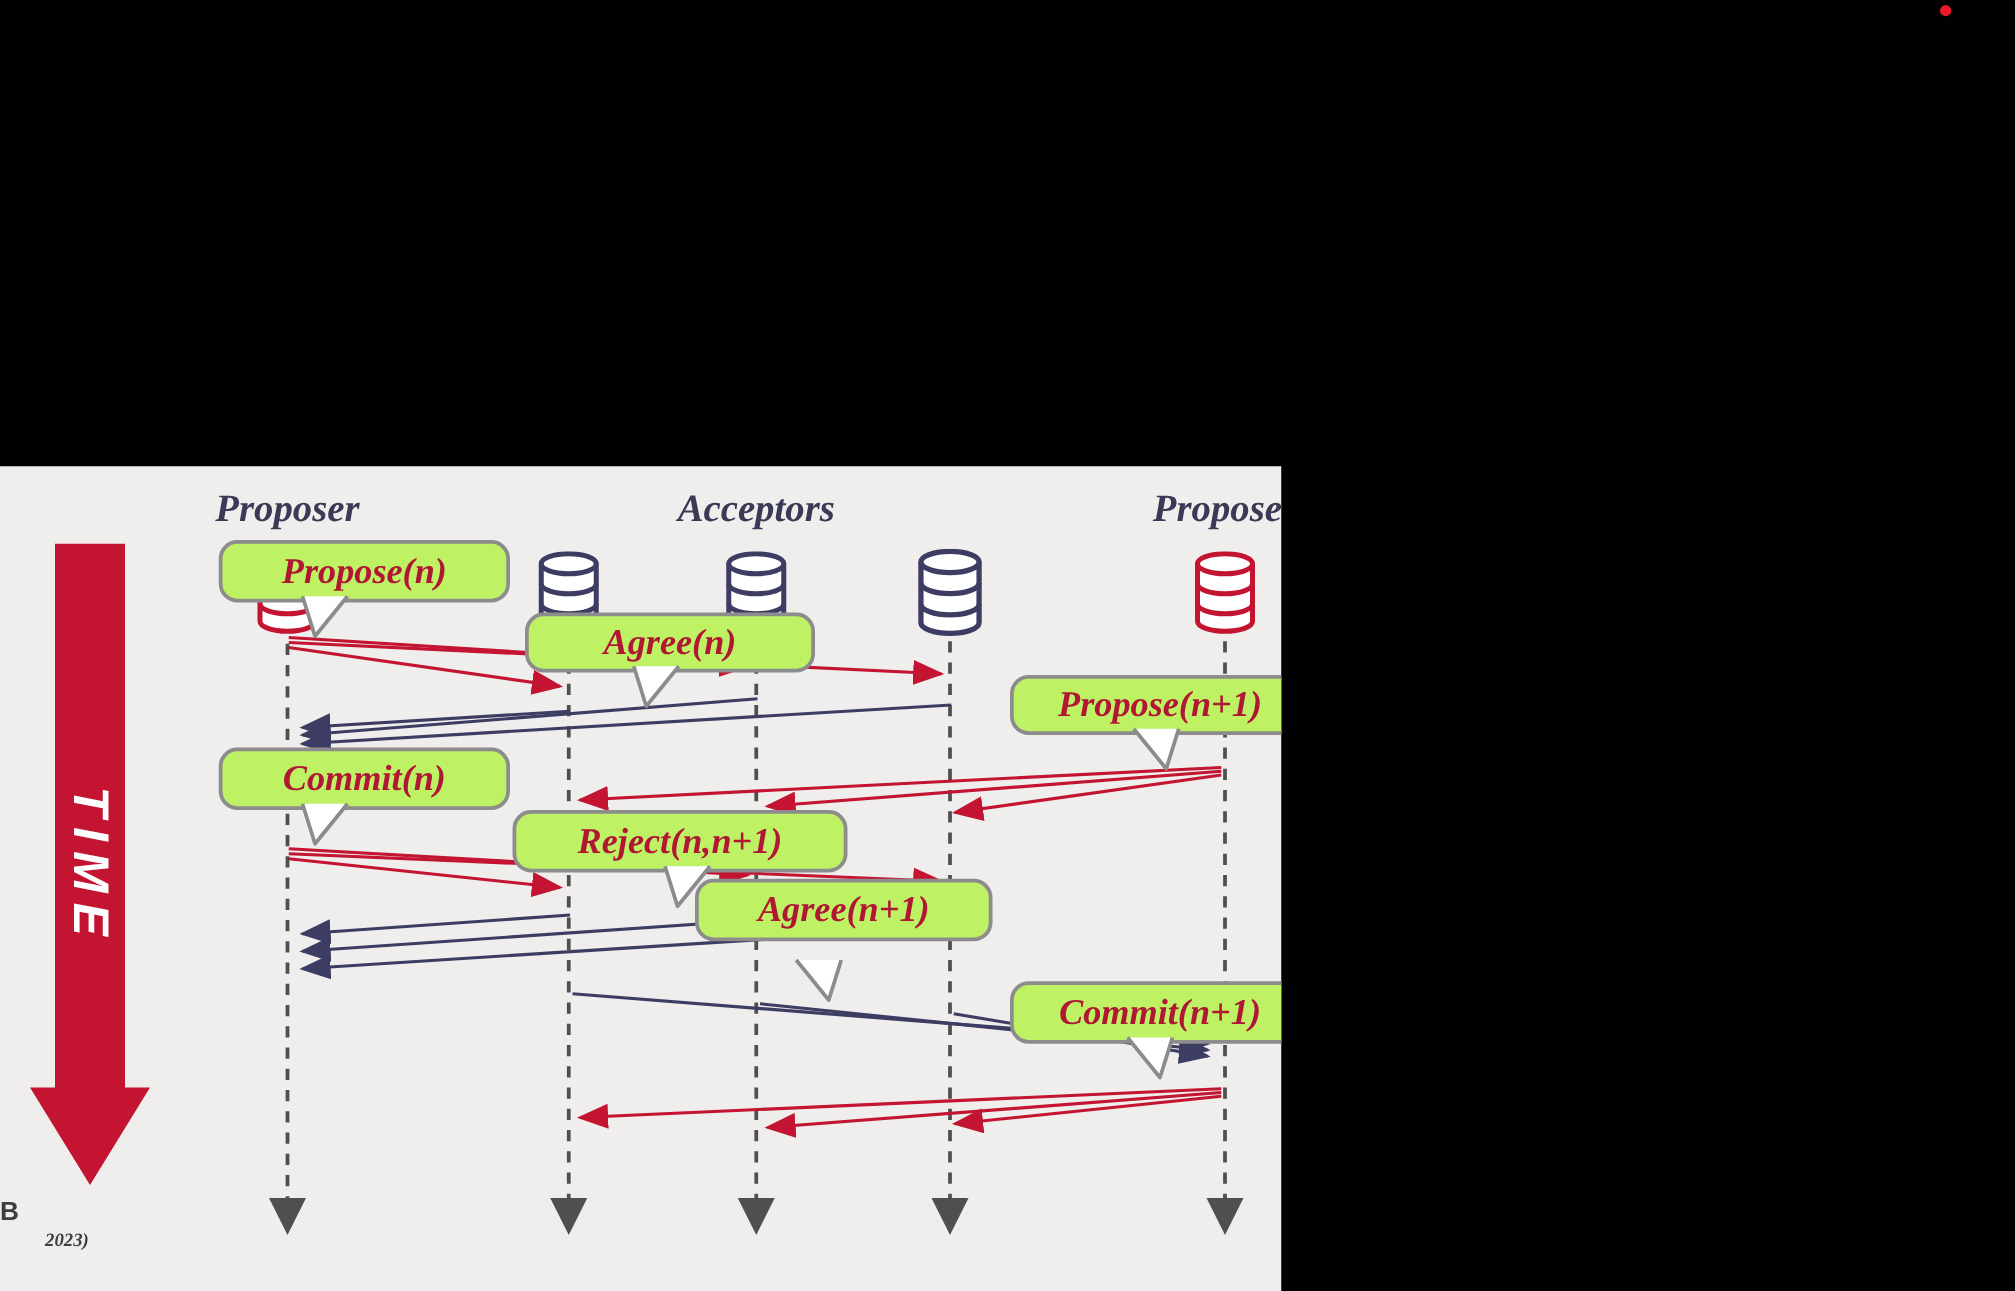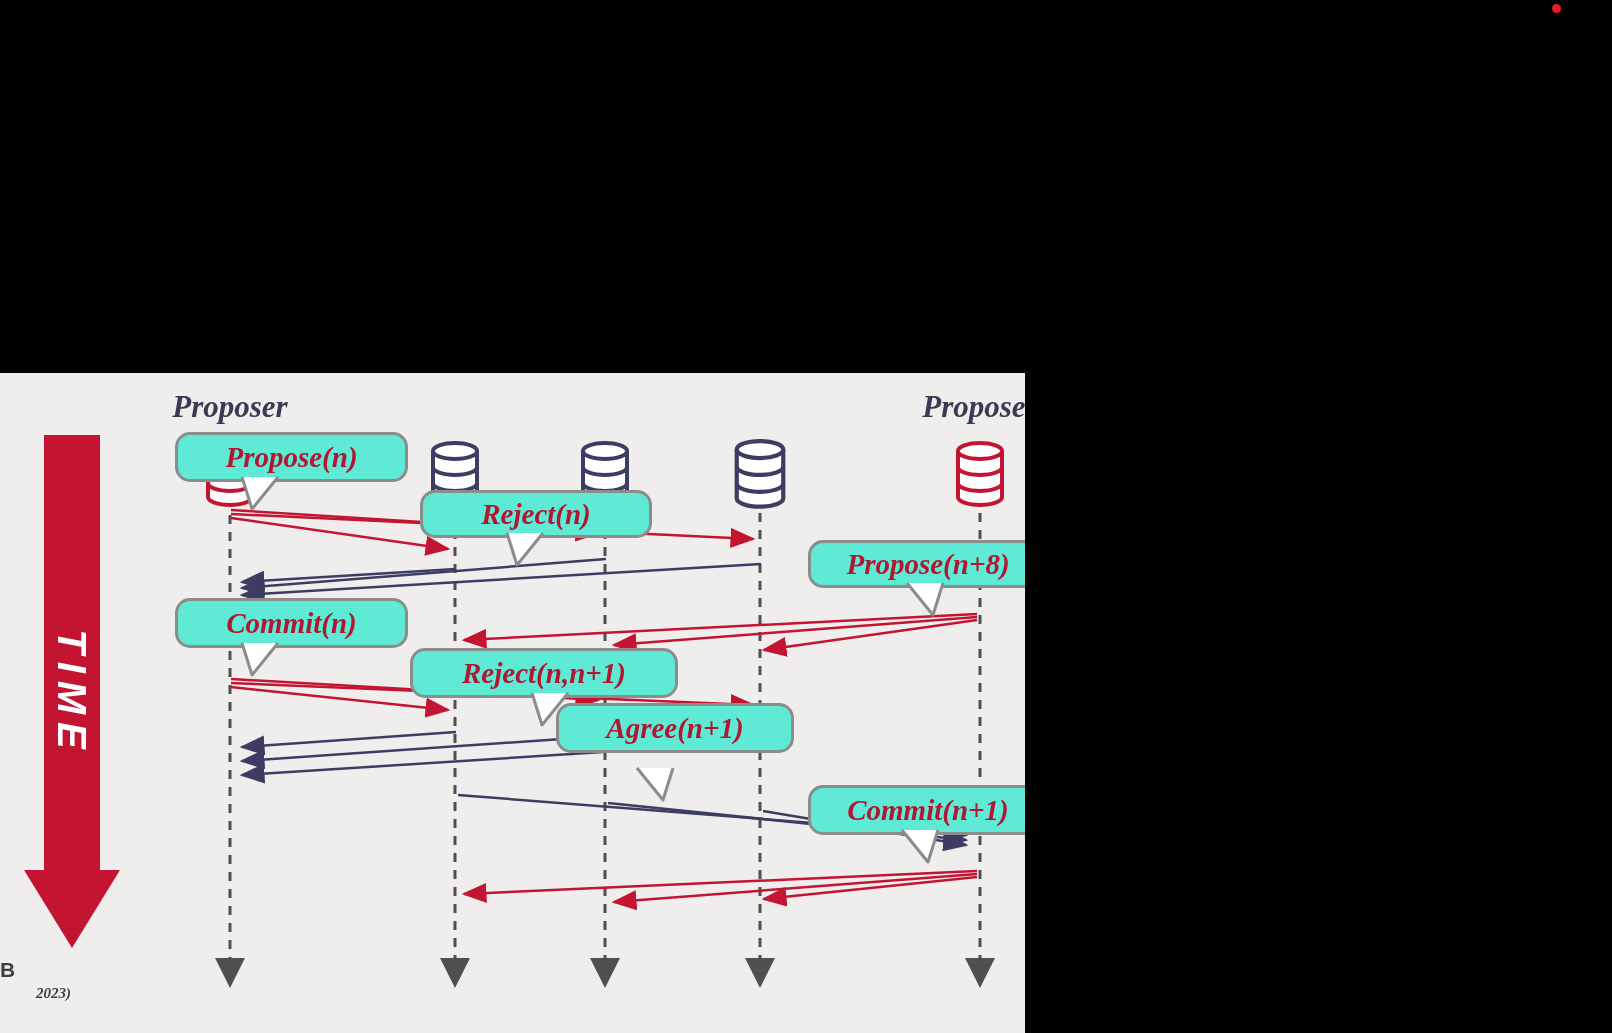--- a/index.html
+++ b/index.html
@@ -16,21 +16,21 @@
     font:bold italic 31px "Liberation Serif",serif;font-style:italic;
     color:var(--header_text);z-index:4;}
   .hdr-1{left:130px;} .hdr-2{left:505px;} .hdr-3{left:880px;}
   .dbicon{position:absolute;z-index:1;}
   .overlay{position:absolute;left:0;top:0;width:1025px;height:660px;z-index:2;}
   .lifeline{stroke:var(--lifeline);stroke-width:3;stroke-dasharray:9 8;fill:none;}
   .msg{stroke-width:2.5;fill:none;}
   .msg-red{stroke:var(--red);}
   .msg-navy{stroke:var(--navy);}
   .mk-red{fill:var(--red);} .mk-navy{fill:var(--navy);} .mk-life{fill:var(--lifeline);}
-  .bubble{position:absolute;background:#5eead4;border:3px solid var(--bubble_border);
+  .bubble{position:absolute;background:#bef264;border:3px solid var(--bubble_border);
     border-radius:15px;z-index:3;display:flex;align-items:center;justify-content:center;
     font:bold italic 29px "Liberation Serif",serif;font-style:italic;
     color:var(--bubble_text);white-space:nowrap;}
   .tail{position:absolute;z-index:3;overflow:visible;}
   .tail path{fill:#fff;stroke:var(--bubble_border);stroke-width:3;stroke-linejoin:round;}
   .time-arrow-svg{position:absolute;left:20px;top:55px;z-index:2;}
   .time-label{position:absolute;left:-38px;top:298px;width:220px;height:44px;
     text-align:center;transform:rotate(90deg);
     font:bold italic 40px "Liberation Sans",sans-serif;font-style:italic;
     color:#ffffff;letter-spacing:8px;z-index:3;}
@@ -42,20 +42,21 @@
     border-radius:50%;background:var(--dot);}
 </style>
 </head>
 <body>
 
 <div class="corner-dot"></div>
 
 <div class="panel">
 
   <div class="hdr hdr-1">Proposer</div>
+  <div class="hdr hdr-2">Acceptors</div>
   <div class="hdr hdr-3">Proposer</div>
 
   <svg class="time-arrow-svg" width="104" height="530">
     <polygon points="24,7 80,7 80,442 100,442 52,520 4,442 24,442" fill="var(--red)"></polygon>
   </svg>
   <div class="time-label">TIME</div>
 
   <svg class="dbicon" style="left:204px;top:68px" width="52" height="70" viewBox="0 0 52 70">
     <g stroke="var(--red)" stroke-width="4" fill="#fff">
       <path d="M4,10 v46 a22,8 0 0 0 44,0 v-46"></path>
@@ -159,26 +160,26 @@
       <path class="msg msg-red" d="M977,501 L614,529" marker-end="url(#arrow-red)"></path>
       <path class="msg msg-red" d="M977,504 L764,526" marker-end="url(#arrow-red)"></path>
     </g>
   </svg>
 
   <div class="bubble" style="left:175px;top:59px;width:233px;height:50px">Propose(n)</div>
   <svg class="tail" style="left:240px;top:104px" width="40" height="37">
     <path d="M2,0 L12,32 L38,0"></path>
     </svg>
 
-  <div class="bubble" style="left:420px;top:117px;width:232px;height:48px">Reject(n)</div>
+  <div class="bubble" style="left:420px;top:117px;width:232px;height:48px">Agree(n)</div>
   <svg class="tail" style="left:505px;top:160px" width="40" height="37">
     <path d="M2,0 L12,32 L38,0"></path>
     </svg>
 
-  <div class="bubble" style="left:808px;top:167px;width:240px;height:48px">Propose(n+8)</div>
+  <div class="bubble" style="left:808px;top:167px;width:240px;height:48px">Propose(n+1)</div>
   <svg class="tail" style="left:905px;top:210px" width="40" height="37">
     <path d="M2,0 L28,32 L38,0"></path>
     </svg>
 
   <div class="bubble" style="left:175px;top:225px;width:233px;height:50px">Commit(n)</div>
   <svg class="tail" style="left:240px;top:270px" width="40" height="37">
     <path d="M2,0 L12,32 L38,0"></path>
     </svg>
 
   <div class="bubble" style="left:410px;top:275px;width:268px;height:50px">Reject(n,n+1)</div>

